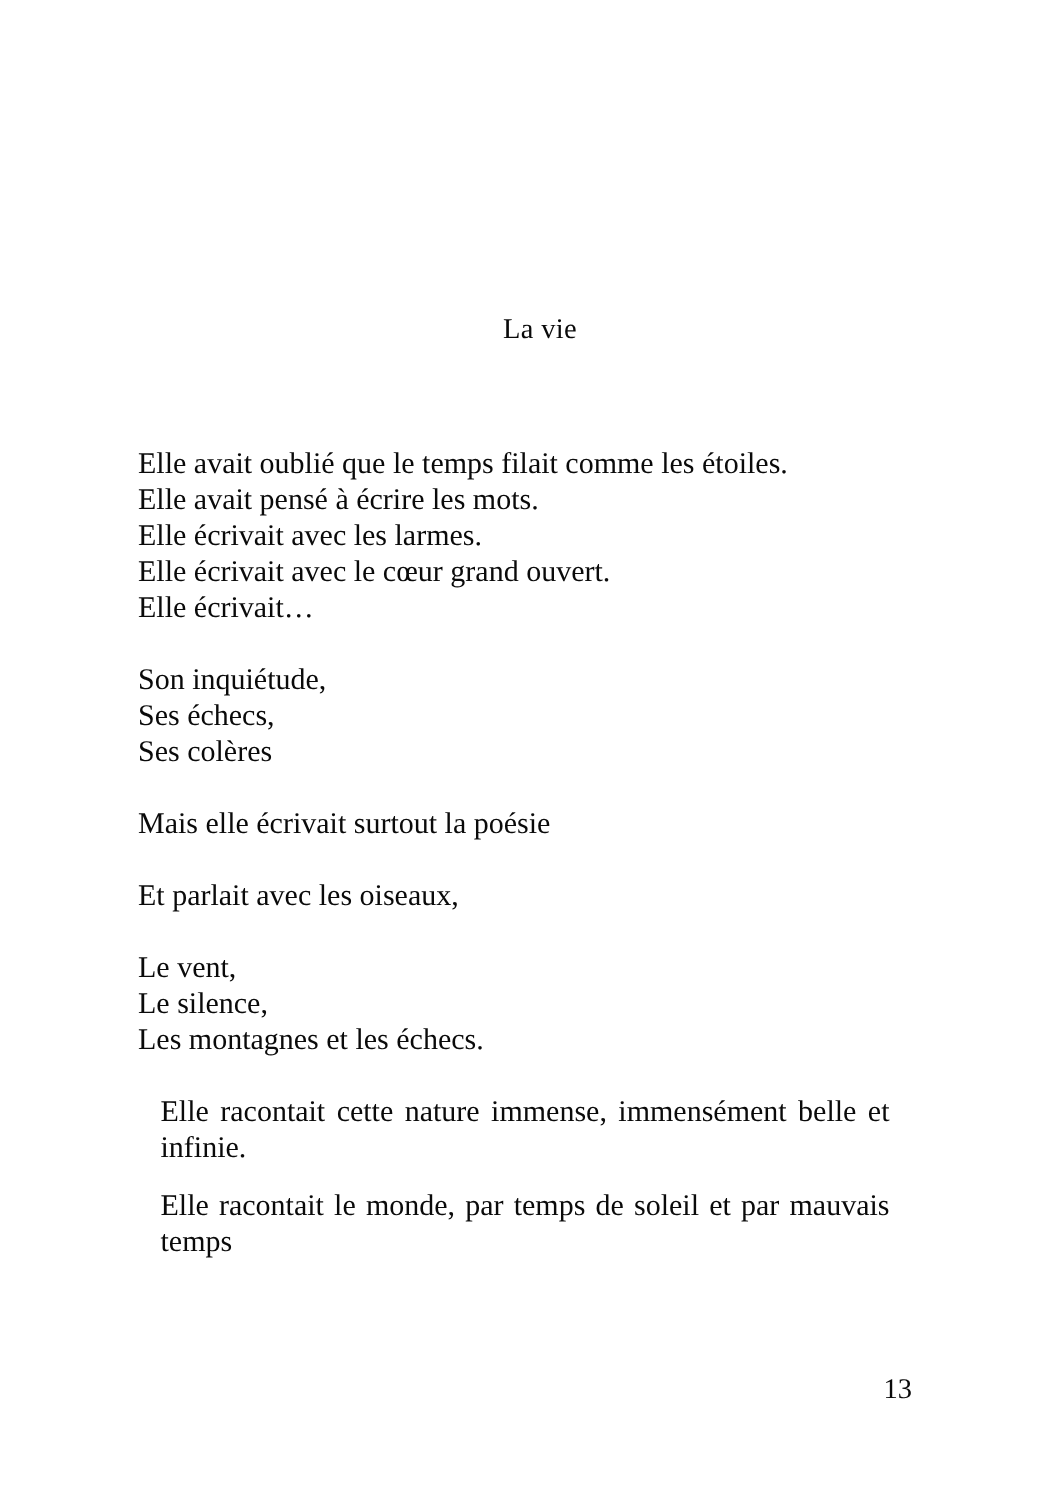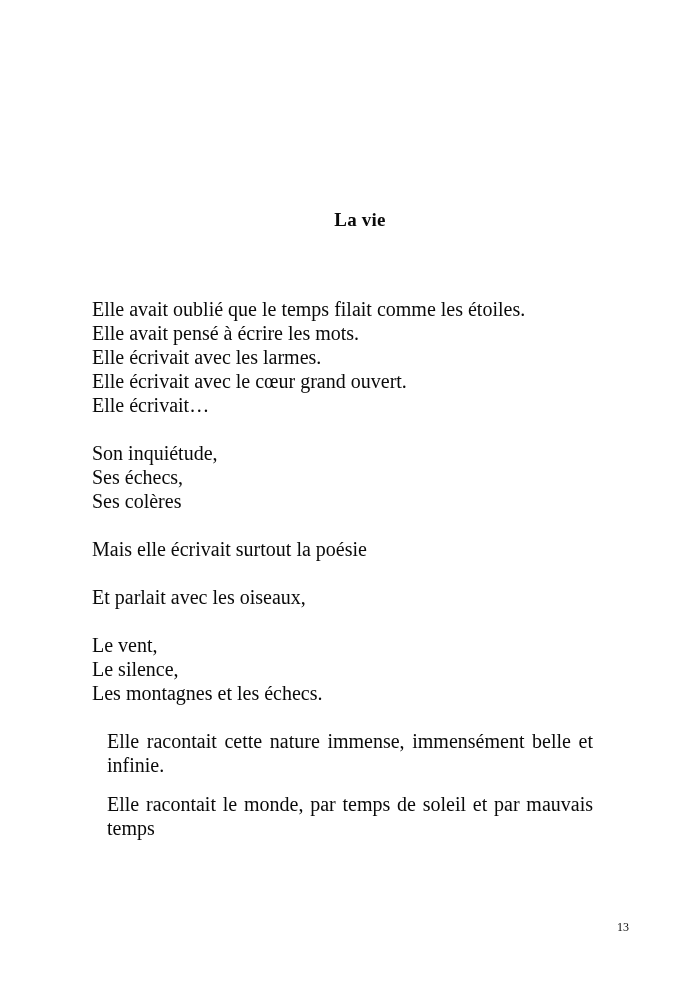--- a/index.html
+++ b/index.html
@@ -24,21 +24,21 @@
   }
 
   
   .poem-title {
     position: absolute;
     left: 0;
     right: 0;
     top: 196px;
     text-align: center;
     font-size: 19px;
-    font-weight: bold;
+    font-weight: normal;
     letter-spacing: 0.2px;
     line-height: 1.2;
     padding-left: 20px;
   }
 
   
   .poem-body {
     position: absolute;
     left: 92px;
     top: 297px;
@@ -80,23 +80,22 @@
     text-align: left;
   }
 
   
   .page-number {
     position: absolute;
     left: 0;
     top: 917px;
     width: 608px;
     text-align: right;
-    font-size: 12px;
+    font-size: 19px;
     line-height: 20px;
-    padding-left: 21px;
   }
 </style>
 </head>
 <body>
 
 <div class="page">
 
   <h1 class="poem-title">La vie</h1>
 
   <div class="poem-body">

